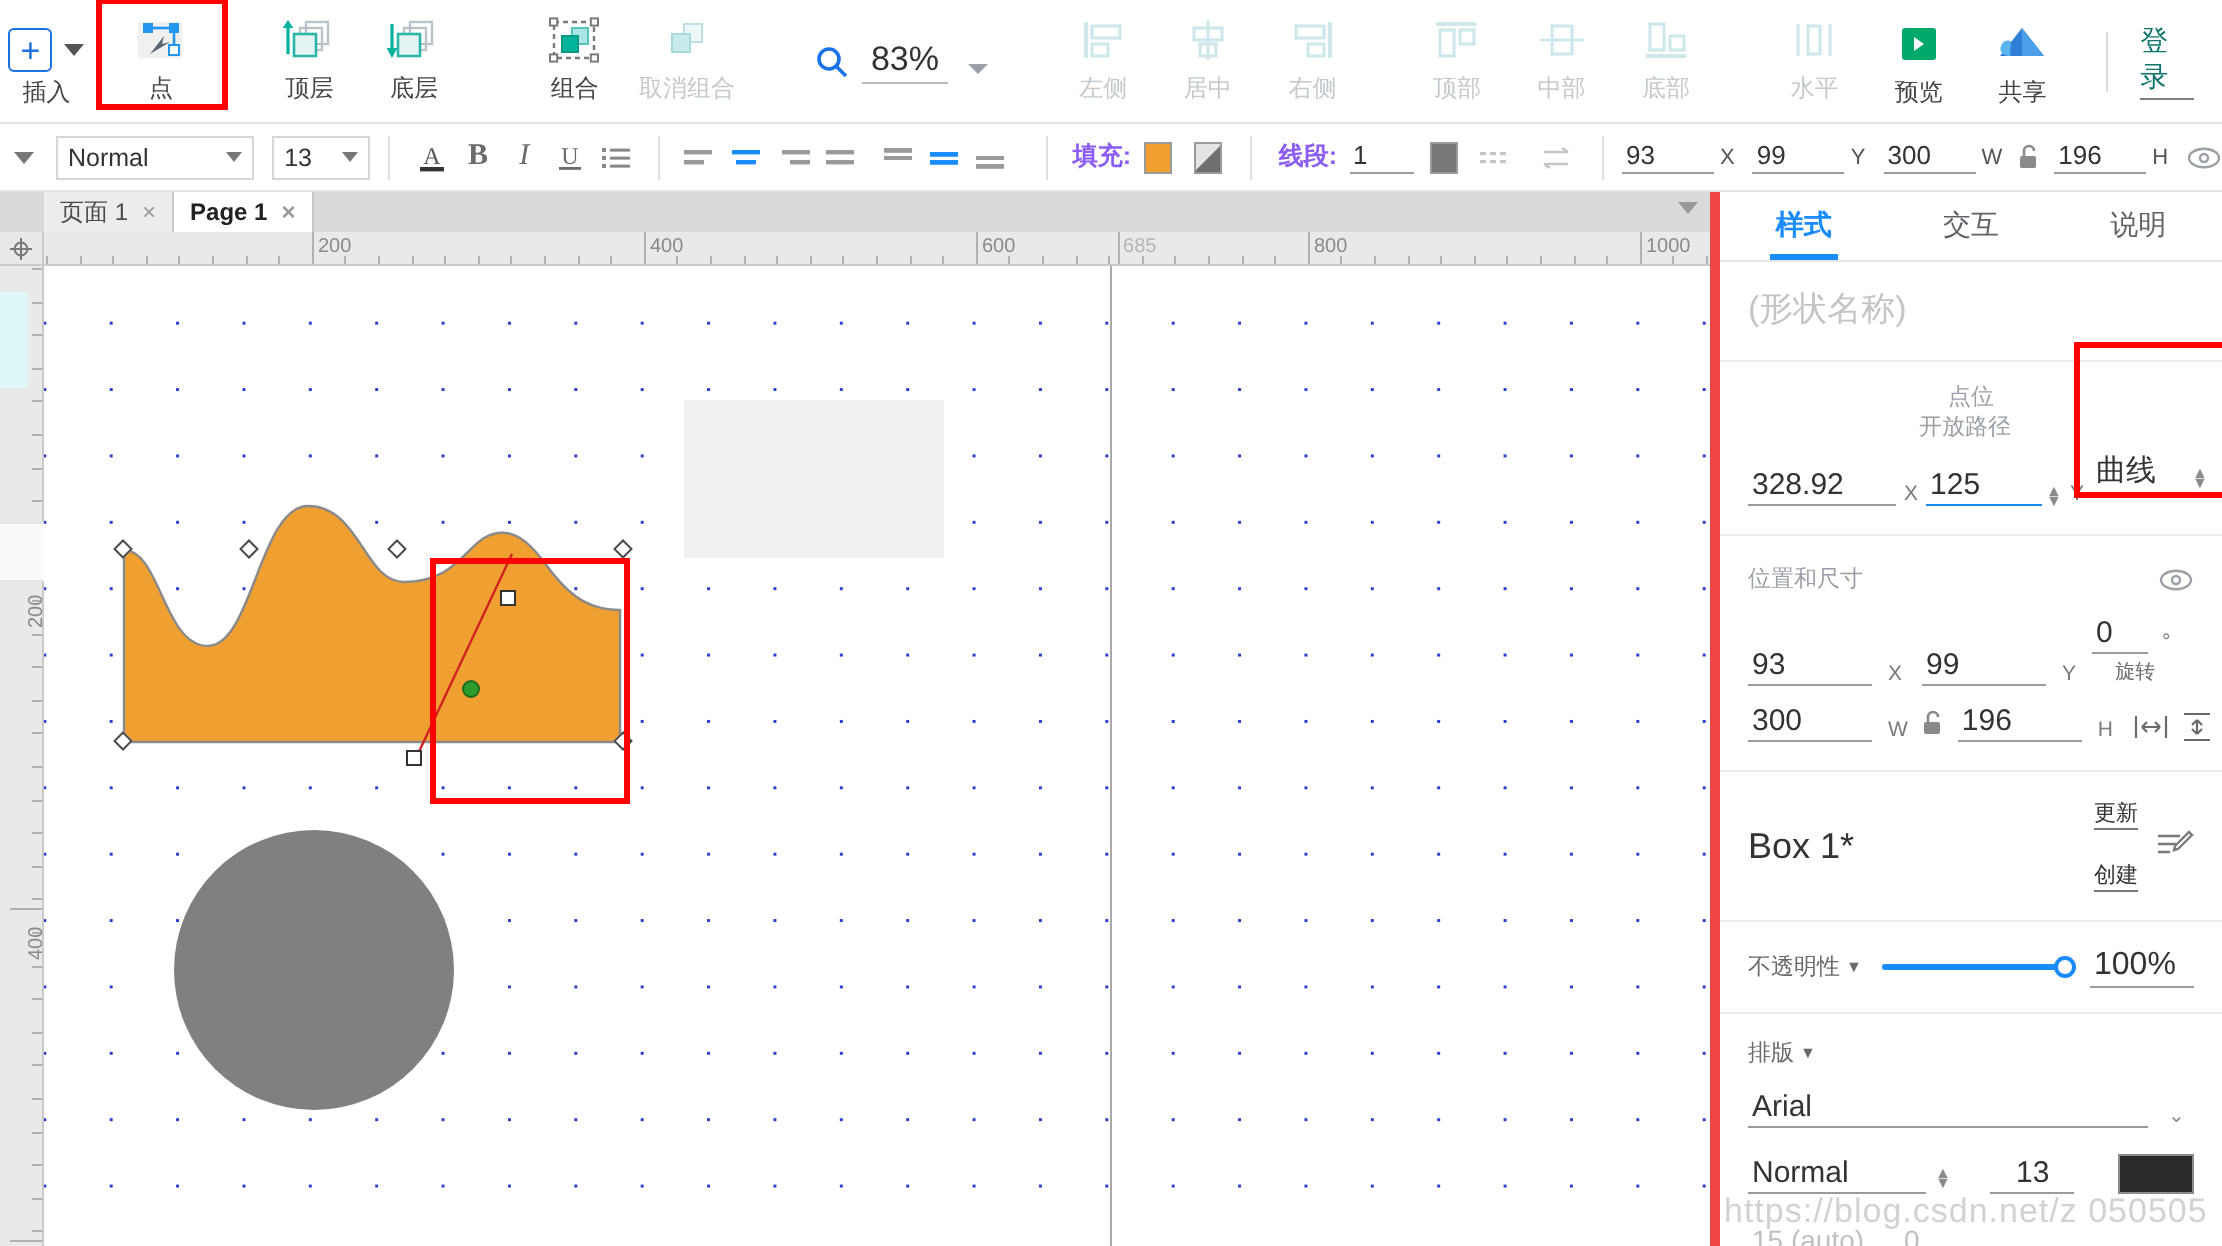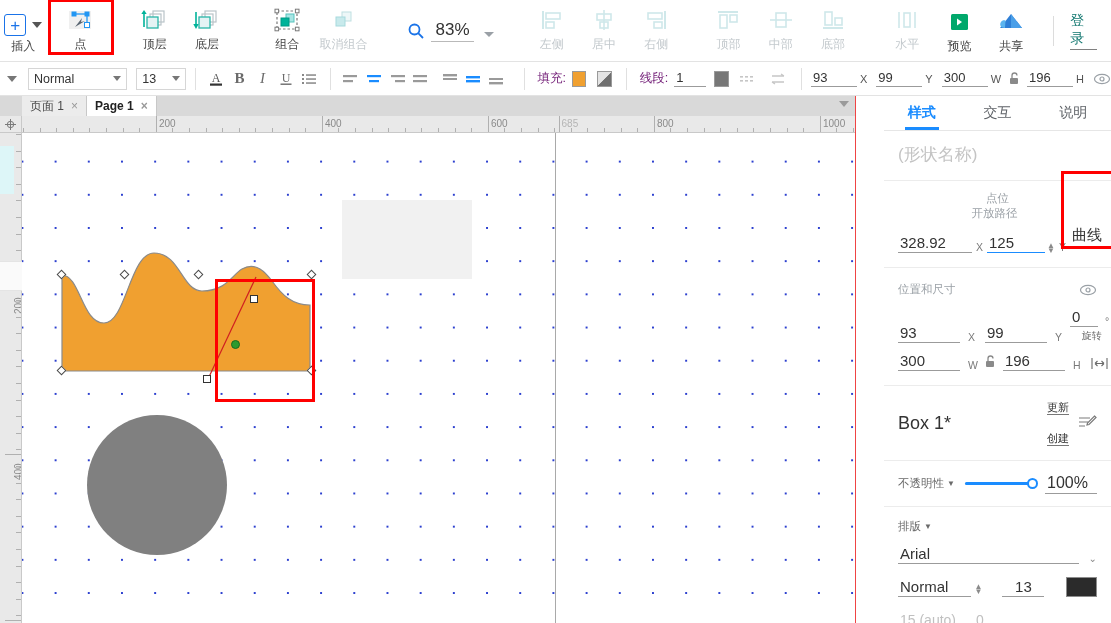--- a/index.html
+++ b/index.html
@@ -63,21 +63,21 @@
     display:flex;align-items:center;box-sizing:border-box;
   }
   .fb-sep{width:1px;height:22px;background:#e0e0e0;margin:0 9px;}
   .sel-box{
     display:flex;align-items:center;justify-content:space-between;
     border:1px solid #d6d6d6;height:22px;box-sizing:border-box;padding:0 5px;
     font-size:12.5px;color:#333;background:#fff;cursor:pointer;
   }
   .sel-caret{width:0;height:0;border-left:4px solid transparent;border-right:4px solid transparent;border-top:5px solid #777;margin-left:8px;}
   .fb-ic{width:26px;height:24px;display:flex;align-items:center;justify-content:center;cursor:pointer;color:#6b6b6b;}
-  .fb-lbl{font-size:12.5px;color:#701a75;margin:0 6px 0 4px;white-space:nowrap;}
+  .fb-lbl{font-size:12.5px;color:#8b5cf6;margin:0 6px 0 4px;white-space:nowrap;font-weight:bold;}
   .sw{width:16px;height:16px;border:1px solid #9a9a9a;box-sizing:border-box;cursor:pointer;}
   .numfield{
     width:30px;border:0;border-bottom:1px solid #9b9b9b;background:transparent;
     font-family:inherit;font-size:13px;color:#333;text-align:left;outline:none;padding:0 0 1px 2px;
   }
   .numfield.w46{width:44px;}
   .axis{font-size:11px;color:#555;margin:0 9px 0 3px;}
 
   
   .tabstrip{
@@ -143,21 +143,21 @@
   .pt-green{
     position:absolute;width:9px;height:9px;background:#2e9b2e;border:1px solid #1d6b1d;
     border-radius:50%;box-sizing:border-box;
   }
   .gray-rect{position:absolute;background:#f1f1f1;}
   .gray-circle{position:absolute;background:#808080;border-radius:50%;}
 
   
   .rpanel{
     position:absolute;left:855px;top:96px;width:256px;height:527px;
-    background:#ffffff;border-left:1px solid #ef4444;box-sizing:border-box;padding-left:28px;
+    background:#ffffff;border-left:5px solid #ef4444;box-sizing:border-box;
   }
   .rtabs{display:flex;height:35px;border-bottom:1px solid #e6e6e6;box-sizing:border-box;}
   .rtab{
     flex:1;display:flex;align-items:center;justify-content:center;font-size:14px;
     color:#5f6368;cursor:pointer;position:relative;
   }
   .rtab.active{color:#1a8cff;font-weight:bold;}
   .rtab.active:after{
     content:"";position:absolute;left:50%;transform:translateX(-50%);
     bottom:0;width:34px;height:3px;background:#1a8cff;
@@ -822,13 +822,14 @@
         <span style="margin-left:6px;">
           <svg width="16" height="18" viewBox="0 0 16 18">
               <rect x="2" y="3" width="12" height="2" fill="#4a4a4a"></rect>
               <rect x="7" y="3" width="2" height="12" fill="#4a4a4a"></rect>
             </svg>
         </span>
       </div>
     </div>
   </div>
 
+  <div class="watermark">https://blog.csdn.net/z 050505</div>
 </div>
 
 </body></html>

